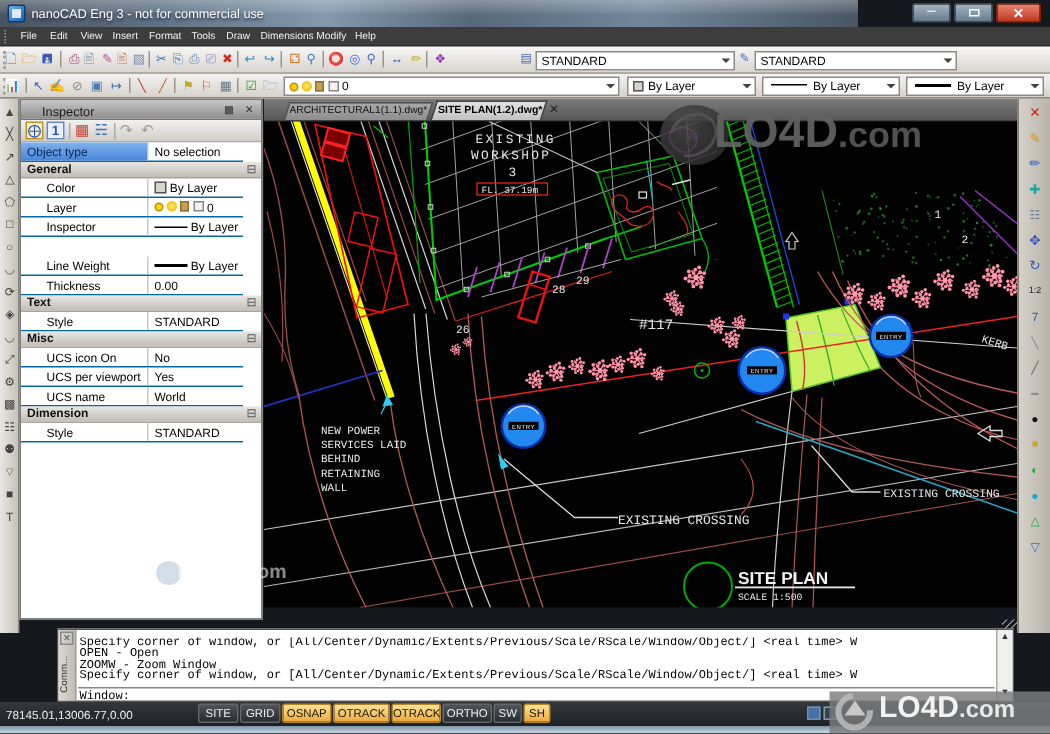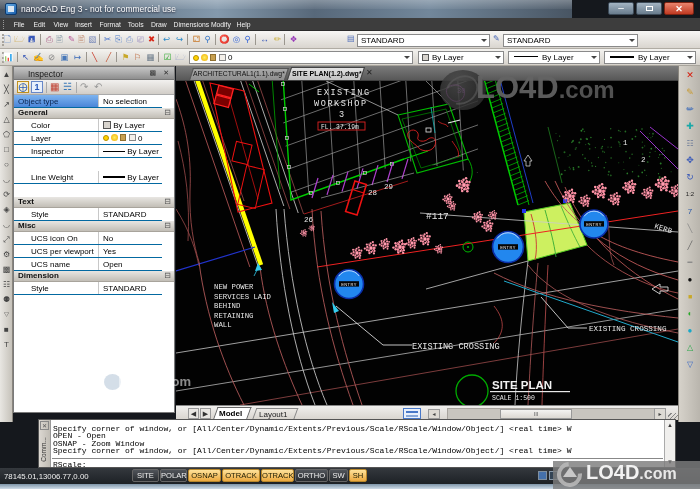--- a/index.html
+++ b/index.html
@@ -153,37 +153,41 @@
         <div class="rv"><span style="display:inline-block;width:6px;height:6px;border-radius:50%;background:#ffd200;border:1px solid #b89000"></span> <span style="display:inline-block;width:7px;height:7px;border-radius:50%;background:radial-gradient(#fff060,#f0a800)"></span> <span style="display:inline-block;width:6px;height:7px;background:#c8a050;border:1px solid #907030"></span> <span style="display:inline-block;width:7px;height:7px;background:#f4f0ea;border:1px solid #888"></span> 0</div>
       </div>
       <div class="row" style="top:50px;height:13px">
         <span class="rl">Inspector</span>
         <div class="rv"><span style="display:inline-block;width:22px;height:1px;background:#000;margin-bottom:2px"></span> By Layer</div>
       </div>
       <div class="row" style="top:76px;height:13px">
         <span class="rl">Line Weight</span>
         <div class="rv"><span style="display:inline-block;width:22px;height:2px;background:#000;margin-bottom:2px"></span> By Layer</div>
       </div>
+      <div class="row" style="top:89px;height:13px">
+        <span class="rl">Thickness</span>
+        <div class="rv">0.00</div>
+      </div>
       <div class="hdr" style="top:102px;height:11px">Text<span style="position:absolute;right:3px;top:0;font-weight:normal;font-size:8px;color:#555">⊟</span></div>
       <div class="row" style="top:113px;height:13px">
         <span class="rl">Style</span>
         <div class="rv">STANDARD</div>
       </div>
       <div class="hdr" style="top:126px;height:11px">Misc<span style="position:absolute;right:3px;top:0;font-weight:normal;font-size:8px;color:#555">⊟</span></div>
       <div class="row" style="top:137px;height:13px">
         <span class="rl">UCS icon On</span>
         <div class="rv">No</div>
       </div>
       <div class="row" style="top:150px;height:13px">
         <span class="rl">UCS per viewport</span>
         <div class="rv">Yes</div>
       </div>
       <div class="row" style="top:163px;height:13px">
         <span class="rl">UCS name</span>
-        <div class="rv">Open</div>
+        <div class="rv">World</div>
       </div>
       <div class="hdr" style="top:176px;height:11px">Dimension<span style="position:absolute;right:3px;top:0;font-weight:normal;font-size:8px;color:#555">⊟</span></div>
       <div class="row" style="top:187px;height:13px">
         <span class="rl">Style</span>
         <div class="rv">STANDARD</div>
       </div>
     </div>
   </div>
 <div class="abs" style="left:176px;top:66px;width:502px;height:354px">
     <div class="abs" style="left:0;top:0;width:502px;height:14px;background:linear-gradient(180deg,#7b7b7b,#585858)">
@@ -551,37 +555,20 @@
         <text x="413" y="250" font-family="Liberation Mono, monospace" fill="#e8e8e8" font-size="7.6">EXISTING CROSSING</text>
         <g transform="translate(478,147) rotate(17)">
           <text x="0" y="0" font-family="Liberation Mono, monospace" fill="#e8e8e8" font-size="7.5">KERB</text>
         </g>
         <circle cx="296" cy="310" r="16" fill="none" stroke="#00aa00" stroke-width="1.3"></circle>
         <text x="316" y="308" font-family="Liberation Sans, sans-serif" font-weight="bold" font-size="11.5" fill="#f2f2f2">SITE PLAN</text>
         <rect x="314" y="310" width="80" height="1.2" fill="#e8e8e8"></rect>
         <text x="316" y="319" font-family="Liberation Mono, monospace" fill="#e8e8e8" font-size="6.5">SCALE 1:500</text>
       </svg>
     </div>
-    <div class="abs" style="left:0;top:339px;width:502px;height:15px;background:linear-gradient(180deg,#f0efed,#d8d4ce);border-top:1px solid #888">
-<div class="abs" style="left:12px;top:2px;width:11px;height:11px;border:1px solid #999;background:#e8e6e2;font-size:7px;text-align:center;line-height:10px;color:#333">◀</div>
-<div class="abs" style="left:24px;top:2px;width:11px;height:11px;border:1px solid #999;background:#e8e6e2;font-size:7px;text-align:center;line-height:10px;color:#333">▶</div>
-<div class="abs" style="left:39px;top:1px;width:34px;height:14px;background:#fff;border:1px solid #666;border-bottom:none;transform:skewX(-20deg)"></div>
-<div class="abs" style="left:43px;top:2.5px;font-size:8px;font-weight:bold;color:#000">Model</div>
-<div class="abs" style="left:78px;top:2px;width:42px;height:13px;background:linear-gradient(180deg,#eceae6,#d4d0ca);border:1px solid #888;border-bottom:none;transform:skewX(-20deg)"></div>
-<div class="abs" style="left:83px;top:3.5px;font-size:8px;color:#222">Layout1</div>
-<div class="abs" style="left:227px;top:2px;width:18px;height:11px;border:1px solid #4878c8;background:#e8f0fc">
-        <div class="abs" style="left:2px;top:2px;width:12px;height:2px;background:#4878c8"></div>
-        <div class="abs" style="left:2px;top:6px;width:12px;height:2px;background:#88a8d8"></div>
-      </div>
-<div class="abs" style="left:252px;top:3px;width:12px;height:10px;border:1px solid #999;background:#dddad4;font-size:6px;line-height:9px;text-align:center;color:#444">◂</div>
-<div class="abs" style="left:271px;top:2px;right:12px;height:12px;background:#c8c5bf;border:1px solid #a8a49e">
-<div class="abs" style="left:52px;top:0px;width:72px;height:10px;background:linear-gradient(180deg,#f4f3f1,#dcd8d2);border:1px solid #999;font-size:6px;text-align:center;line-height:9px;color:#666">III</div>
-      </div>
-<div class="abs" style="right:12px;top:2px;width:12px;height:12px;border:1px solid #999;background:#dddad4;font-size:6px;line-height:11px;text-align:center;color:#444">▸</div>
-</div>
   </div>
 <div class="abs" style="left:668px;top:413px;width:10px;height:6px;background:repeating-linear-gradient(135deg,transparent 0 2px,#888 2px 3px)"></div>
 <div class="abs" style="left:678px;top:66px;width:22px;height:356px;background:linear-gradient(90deg,#d6d2ca,#b9b5ad);border-left:1px solid #8a867e">
     <div class="abs" style="left:3px;top:2px;width:16px;height:15px;font-size:9px;color:#d81808;text-align:center;line-height:15px">✕</div>
     <div class="abs" style="left:3px;top:19px;width:16px;height:15px;font-size:9px;color:#c89828;text-align:center;line-height:15px">✎</div>
     <div class="abs" style="left:3px;top:36px;width:16px;height:15px;font-size:9px;color:#3868b8;text-align:center;line-height:15px">✏</div>
     <div class="abs" style="left:3px;top:53px;width:16px;height:15px;font-size:9px;color:#18a8a8;text-align:center;line-height:15px">✚</div>
     <div class="abs" style="left:3px;top:70px;width:16px;height:15px;font-size:8px;color:#687898;text-align:center;line-height:15px">☷</div>
     <div class="abs" style="left:3px;top:87px;width:16px;height:15px;font-size:9px;color:#3858b8;text-align:center;line-height:15px">✥</div>
     <div class="abs" style="left:3px;top:104px;width:16px;height:15px;font-size:9px;color:#3858b8;text-align:center;line-height:15px">↻</div>
@@ -598,34 +585,34 @@
     <div class="abs" style="left:3px;top:291px;width:16px;height:15px;font-size:8px;color:#3868c8;text-align:center;line-height:15px">▽</div>
   </div>
 <div class="abs" style="left:38px;top:419px;width:638px;height:49px;background:#fff;border:1px solid #555">
 <div class="abs" style="left:0;top:0;width:12px;height:47px;background:linear-gradient(90deg,#dcd8d2,#c0bcb4);border-right:1px solid #999">
 <div class="abs" style="left:1px;top:1px;width:9px;height:9px;border:1px solid #888;font-size:6px;line-height:8px;text-align:center;color:#555">✕</div>
 <div class="abs" style="left:-13px;top:26px;font-size:6.5px;color:#333;transform:rotate(-90deg);width:34px;text-align:center">Comm...</div>
     </div>
 <div class="abs" style="left:14px;top:4.5px;right:12px;height:33px;overflow:hidden;font-family:'Liberation Mono',monospace;font-size:8px;line-height:7.5px;color:#000">
       <div style="white-space:pre">Specify corner of window, or [All/Center/Dynamic/Extents/Previous/Scale/RScale/Window/Object/] &lt;real time&gt; W</div>
       <div style="white-space:pre">OPEN - Open</div>
-      <div style="white-space:pre">OSNAP - Zoom Window</div>
+      <div style="white-space:pre">ZOOMW - Zoom Window</div>
       <div style="white-space:pre">Specify corner of window, or [All/Center/Dynamic/Extents/Previous/Scale/RScale/Window/Object/] &lt;real time&gt; W</div>
     </div>
 <div class="abs" style="left:13px;right:12px;top:37.5px;height:1px;background:#888"></div>
-<div class="abs" style="left:14px;top:39.5px;font-family:'Liberation Mono',monospace;font-size:8px;color:#000">RScale:</div>
+<div class="abs" style="left:14px;top:39.5px;font-family:'Liberation Mono',monospace;font-size:8px;color:#000">Window:</div>
 <div class="abs" style="right:0;top:0;width:11px;height:47px;background:#f0efed;border-left:1px solid #aaa">
 <div class="abs" style="left:0;top:0;width:10px;height:10px;font-size:6px;text-align:center;line-height:10px;color:#333">▲</div>
 <div class="abs" style="left:0;bottom:0;width:10px;height:10px;font-size:6px;text-align:center;line-height:10px;color:#333">▼</div>
     </div>
 </div>
 <div class="abs" style="left:0;top:468px;width:700px;height:16px;background:linear-gradient(180deg,#34383d,#1d2125)">
     <div class="abs" style="left:4px;top:4px;font-size:7.8px;color:#f0f0f0">78145.01,13006.77,0.00</div>
     <div class="sb" style="left:132px;width:27px">SITE</div>
-    <div class="sb" style="left:160px;width:27px">POLAR</div>
+    <div class="sb" style="left:160px;width:27px">GRID</div>
     <div class="sb sbo" style="left:188px;width:33px">OSNAP</div>
     <div class="sb sbo" style="left:222px;width:38px">OTRACK</div>
     <div class="sb sbo" style="left:261px;width:33px">OTRACK</div>
     <div class="sb" style="left:295px;width:33px">ORTHO</div>
     <div class="sb" style="left:329px;width:19px">SW</div>
     <div class="sb sbo" style="left:349px;width:18px">SH</div>
     <div class="abs" style="left:538px;top:3px;width:9px;height:9px;background:#4878b8;opacity:.9;border:1px solid #89a"></div>
     <div class="abs" style="left:549px;top:3px;width:9px;height:9px;background:#345;border:1px solid #89a"></div>
   </div>
 <div class="abs" style="left:0;top:484px;width:700px;height:5px;background:linear-gradient(180deg,#7e95a8,#cfdce8)"></div>

